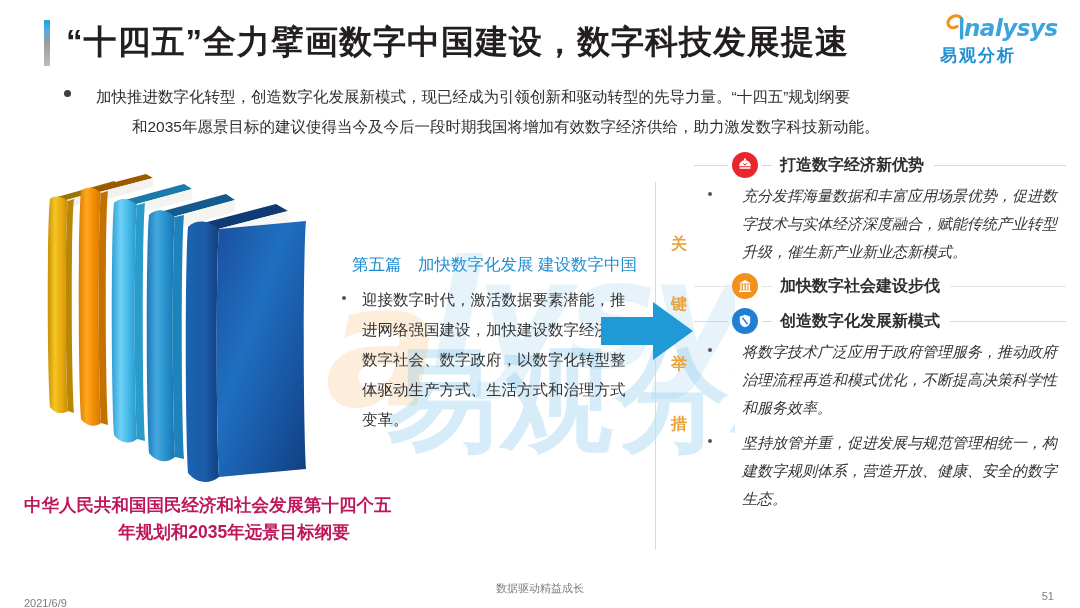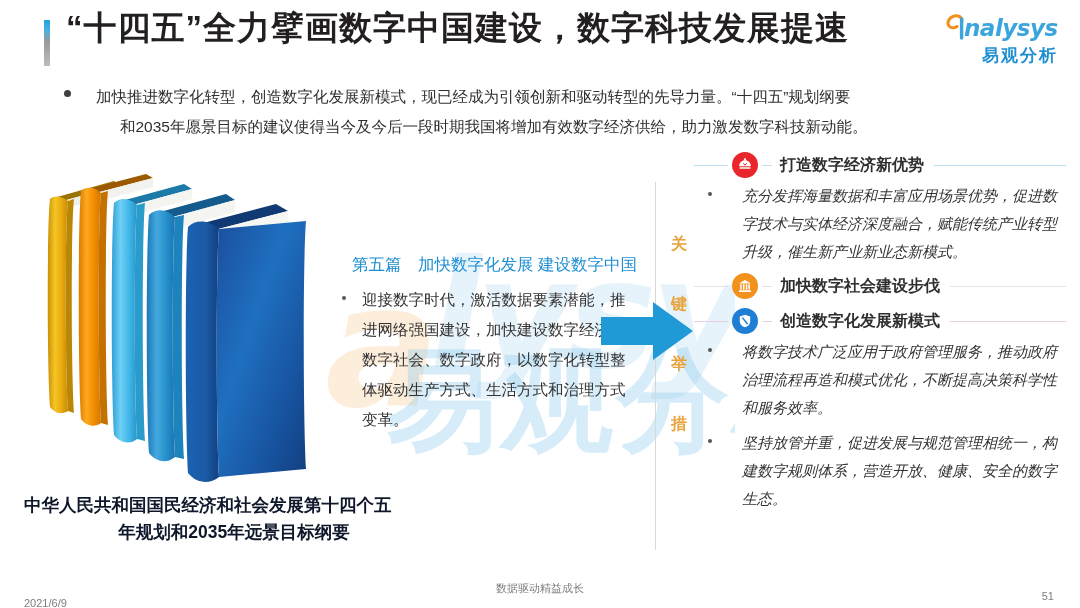--- a/index.html
+++ b/index.html
@@ -37,27 +37,27 @@
     color:rgba(120,195,235,0.30);
     letter-spacing:4px;white-space:nowrap;
   }
 
   
   .accent-bar{
     position:absolute;left:44px;top:20px;width:6px;height:46px;
     background:linear-gradient(180deg,#1fa2dd 0%,#4ab0e0 22%,#9a9a9a 48%,#bdbdbd 100%);
   }
   .title{
-    position:absolute;left:66px;top:6px;
+    position:absolute;left:66px;top:20px;
     font-size:33px;font-weight:700;color:#231f20;letter-spacing:1px;
     white-space:nowrap;
   }
   .logo{
     position:absolute;right:22px;top:14px;width:118px;height:52px;
-    text-align:right;
+    text-align:left;
   }
   .logo-row{position:relative;height:28px;}
   .logo-swoosh{position:absolute;left:6px;top:0px;}
   .logo-word{
     position:absolute;left:24px;top:1px;
     font-size:23px;font-weight:700;font-style:italic;color:#3aa5dd;
     font-family:"DejaVu Sans",sans-serif;letter-spacing:-0.5px;
   }
   .logo-cn{
     margin-top:2px;font-size:17px;font-weight:700;color:#1f8fd0;letter-spacing:2px;
@@ -68,29 +68,29 @@
     position:absolute;left:64px;top:82px;width:962px;
   }
   .lead-bullet{
     position:absolute;left:0;top:8px;width:7px;height:7px;border-radius:50%;
     background:#3f3f3f;
   }
   .lead-text{
     margin-left:32px;font-size:15.5px;line-height:30px;color:#2f2f2f;
     text-align:justify;
   }
-  .lead-text .l2{display:block;margin-left:24px;}
+  .lead-text .l2{display:block;margin-left:36px;}
 
   
   .books{position:absolute;left:36px;top:163px;width:280px;height:330px;}
   .books svg{display:block;}
 
   .book-caption{
     position:absolute;left:24px;top:492px;width:420px;
-    font-size:17.5px;font-weight:700;color:#0f172a;line-height:27px;
+    font-size:17.5px;font-weight:700;color:#be185d;line-height:27px;
   }
   .book-caption .c2{display:block;text-align:center;}
 
   
   .mid-title{
     position:absolute;left:352px;top:254px;
     font-size:16.5px;font-weight:400;color:#1e8ed2;white-space:nowrap;
   }
   .mid-body{position:absolute;left:336px;top:285px;width:300px;}
   .mid-bullet{position:absolute;left:6px;top:11px;width:4px;height:4px;border-radius:50%;background:#555;}

